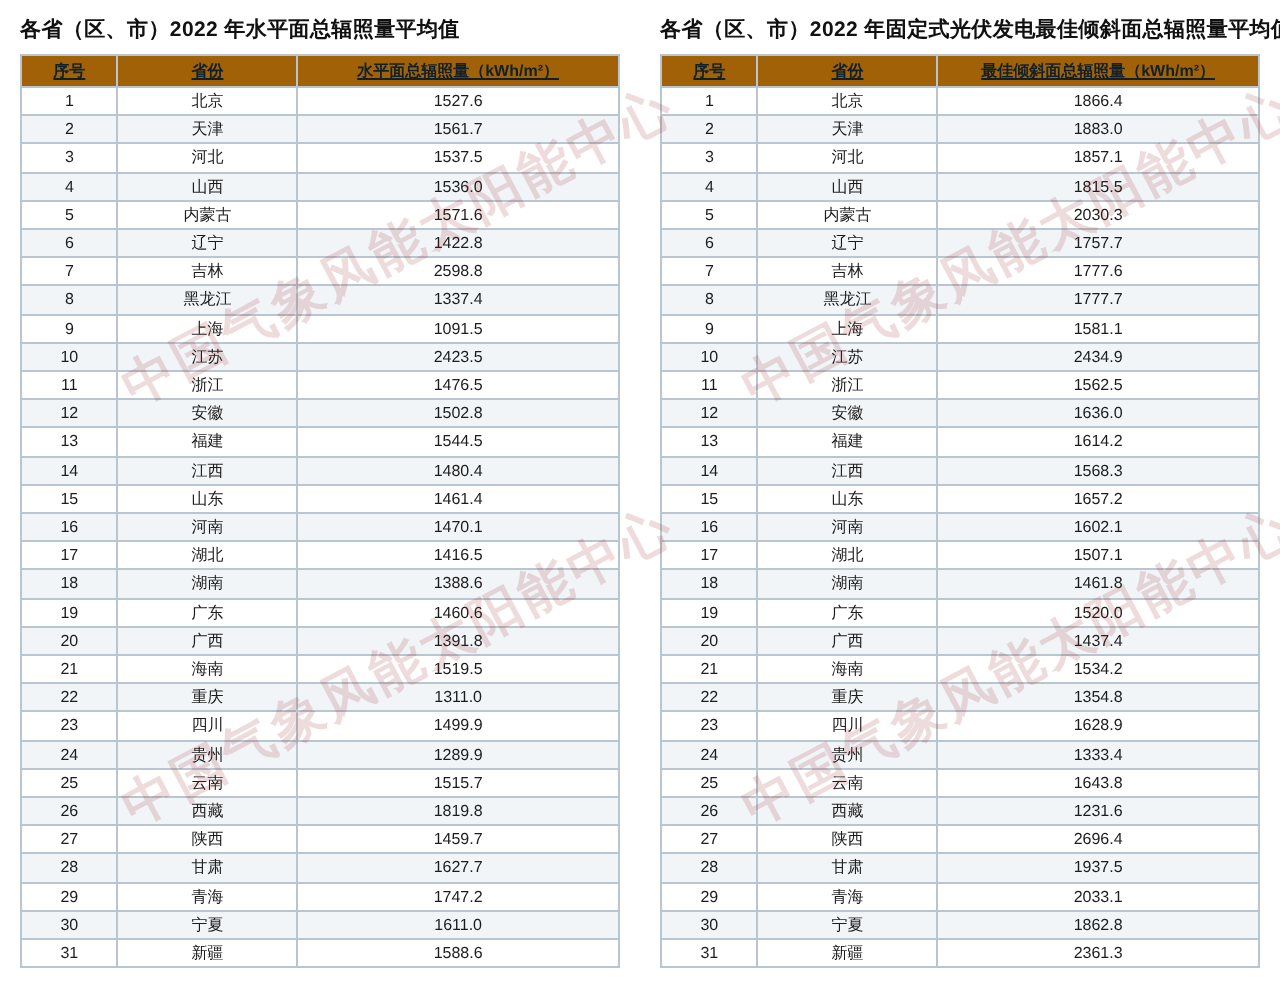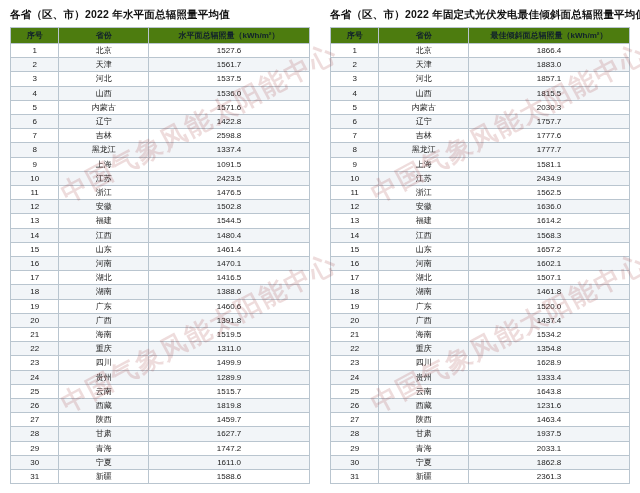--- a/index.html
+++ b/index.html
@@ -51,26 +51,27 @@
     font-size: 8px;
     text-align: center;
     height: 13.2px;
     line-height: 13.2px;
     padding: 0;
     color: #1c1c1c;
     overflow: hidden;
     white-space: nowrap;
   }
   table.data thead th {
-    background: #4d7c0f;
+    background: #a16207;
     font-weight: bold;
     font-size: 8px;
     height: 15px;
     line-height: 15px;
     color: #10202c;
+    text-decoration: underline;
   }
   table.data tbody tr:nth-child(even) td {
     background: #f2f5f8;
   }
   table.data tbody tr:nth-child(odd) td {
     background: #ffffff;
   }
   .col-idx { width: 16%; }
   .col-prov { width: 30%; }
   .col-val { width: 54%; }
@@ -412,21 +413,21 @@
             <td>1643.8</td>
           </tr>
         <tr>
             <td>26</td>
             <td>西藏</td>
             <td>1231.6</td>
           </tr>
         <tr>
             <td>27</td>
             <td>陕西</td>
-            <td>1463.4</td>
+            <td>2696.4</td>
           </tr>
         <tr>
             <td>28</td>
             <td>甘肃</td>
             <td>1937.5</td>
           </tr>
         <tr>
             <td>29</td>
             <td>青海</td>
             <td>2033.1</td>

